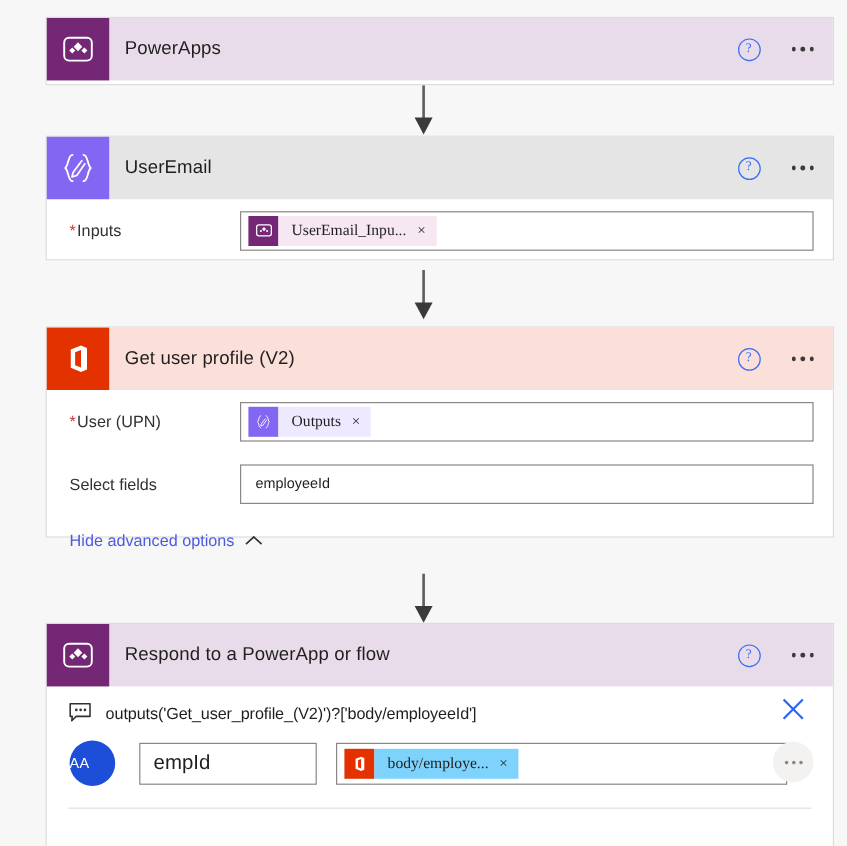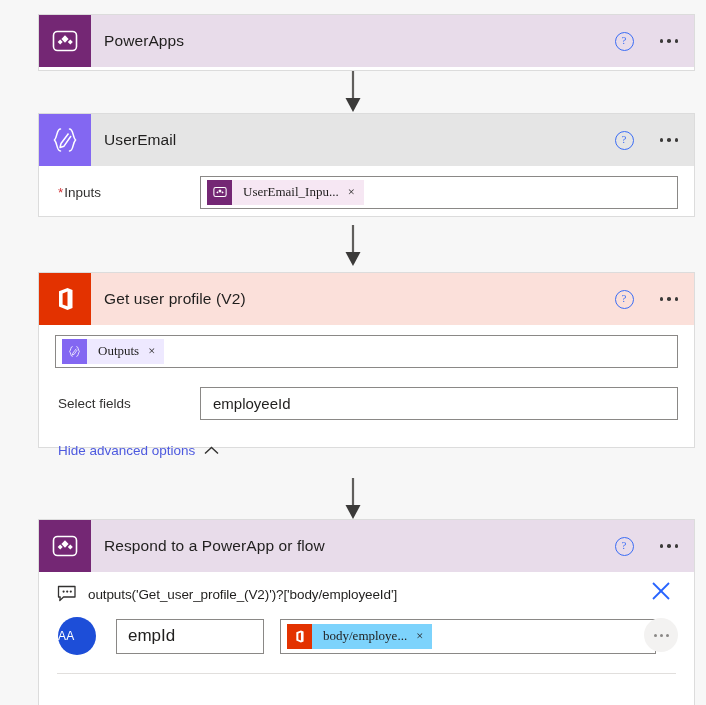--- a/index.html
+++ b/index.html
@@ -70,21 +70,21 @@
   }
   .req{color:#d13438;margin-right:1px;}
   .field-box{
     flex:1;
     border:1px solid #8a8886;
     background:#fff;
     height:33px;
     display:flex;align-items:center;
     padding:0 6px;box-sizing:border-box;
   }
-  .field-box.plain{padding-left:12px;font-size:15px;color:#201f1e;}
+  .field-box.plain{padding-left:12px;font-size:12px;color:#201f1e;}
 
   
   .chip{
     display:inline-flex;align-items:center;
     height:25px;max-width:100%;
     font-size:13px;
     font-family:Liberation Serif, serif;
   }
   .chip-ico{
     width:25px;height:25px;flex:0 0 25px;
@@ -261,20 +261,23 @@
         <div class="help-icon">?</div>
         <div class="ellipsis">
             <span></span>
             <span></span>
             <span></span>
           </div>
       </div>
     </div>
     <div class="card-body">
       <div class="field-row">
+        <div class="field-label">
+          <span class="req">*</span><span>User (UPN)</span>
+        </div>
         <div class="field-box">
           <span class="chip chip-compose">
             <span class="chip-ico">
               <svg width="17" height="15" viewBox="0 0 34 30">
                 <path d="M12.5 5 C9 5, 10 12, 7.3 15 C10 18, 9 25, 12.5 25" fill="none" stroke="#ffffff" stroke-width="1.6" stroke-linecap="round"></path>
                 <path d="M21.5 5 C25 5, 24 12, 26.7 15 C24 18, 25 25, 21.5 25" fill="none" stroke="#ffffff" stroke-width="1.6" stroke-linecap="round"></path>
                 <path d="M20.5 9.5 L13.5 18.5 L12.6 22 L16.2 20.8 L22.6 11.6" fill="none" stroke="#ffffff" stroke-width="1.5" stroke-linejoin="round"></path>
               </svg>
             </span>
             <span class="chip-body">

